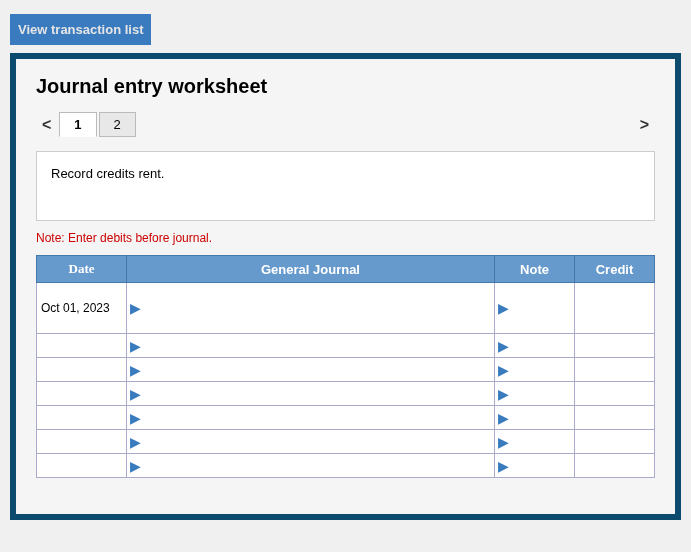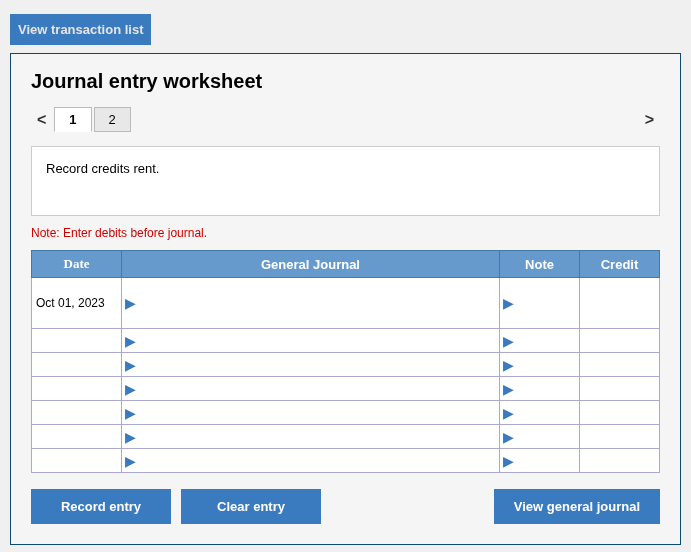--- a/index.html
+++ b/index.html
@@ -22,21 +22,21 @@
       border: none;
       padding: 8px 8px;
       font-size: 13px;
       cursor: pointer;
       font-weight: bold;
     }
 
     .main-container {
       margin: 0 10px 10px 10px;
       background: #f5f5f5;
-      border: 1px solid #0c4a6e;
+      border: 6px solid #0c4a6e;
       padding: 16px 20px 20px 20px;
     }
 
     .worksheet-title {
       font-size: 20px;
       font-weight: bold;
       margin-bottom: 14px;
       color: #000;
     }
 
@@ -370,18 +370,13 @@
             <div class="cell-input">
               <span class="arrow">▶</span>
               <input type="text" class="num-input" style="">
             </div>
           </td>
           <td class="num-cell"><input type="text" class="num-input" style=""></td>
         </tr>
       </tbody>
   </table>
 
-  <div class="buttons-row">
-    <button class="btn-record">Record entry</button>
-    <button class="btn-clear">Clear entry</button>
-    <button class="btn-view-general">View general journal</button>
-  </div>
 </div>
 
 </body></html>

